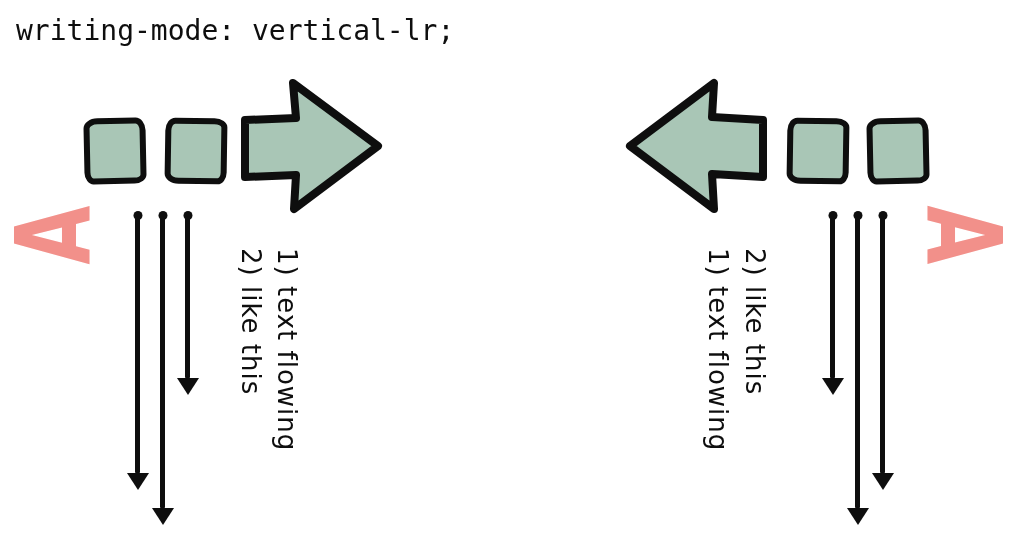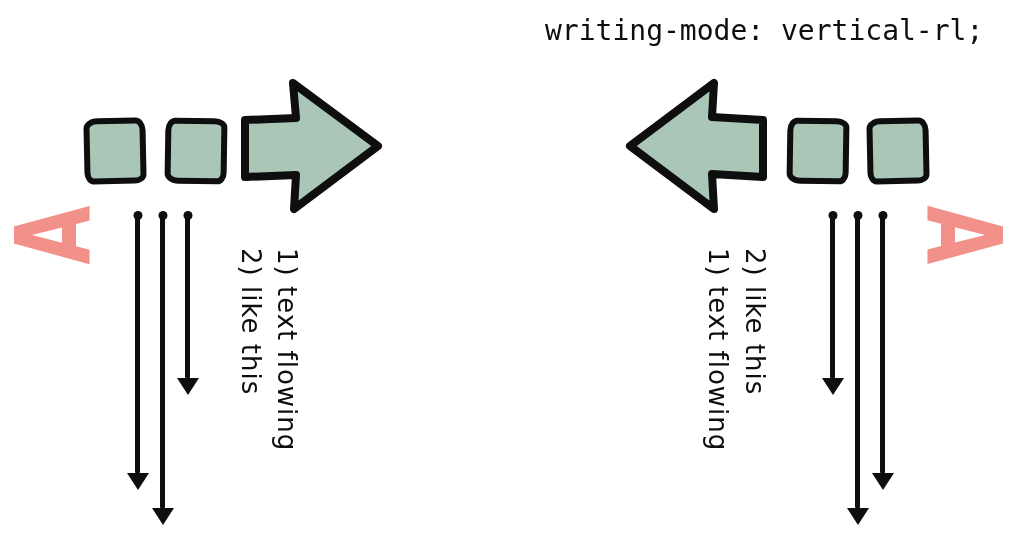--- a/index.html
+++ b/index.html
@@ -106,40 +106,40 @@
     color: var(--ink);
     white-space: nowrap;
   }
 </style>
 </head>
 <body>
 
 <div class="canvas">
 
   <section class="panel panel-left">
+    <div class="code-title">writing-mode: vertical-lr;</div>
 
     <div class="square sq-a" style="left:84px"></div>
     <div class="square sq-b" style="left:165px"></div>
 
     <svg class="block-arrow" style="left:238px" viewBox="0 0 146 136" aria-hidden="true">
       <polygon points="7,42 58,40 55,5 140,68 56,131 58,97 7,99" style="fill:var(--teal); stroke:var(--ink); stroke-width:8; stroke-linejoin:round;"></polygon>
     </svg>
 
     <span class="letter-a a-ccw" style="left:8px">A</span>
 
     <div class="varrow" style="left:135px; height:260px"></div>
     <div class="varrow" style="left:160px; height:295px"></div>
     <div class="varrow" style="left:185px; height:165px"></div>
 
     <span class="vtext" style="left:233px">2) like this</span>
     <span class="vtext" style="left:269px">1) text flowing</span>
   </section>
 
   <section class="panel panel-right">
-    <div class="code-title">writing-mode: vertical-rl;</div>
 
     <svg class="block-arrow" style="left:112px" viewBox="0 0 146 136" aria-hidden="true">
       <polygon points="6,68 90,5 88,39 139,42 139,99 88,96 90,131" style="fill:var(--teal); stroke:var(--ink); stroke-width:8; stroke-linejoin:round;"></polygon>
     </svg>
 
     <div class="square sq-b" style="left:275px"></div>
     <div class="square sq-a" style="left:355px"></div>
 
     <span class="vtext" style="left:188px">1) text flowing</span>
     <span class="vtext" style="left:225px">2) like this</span>

